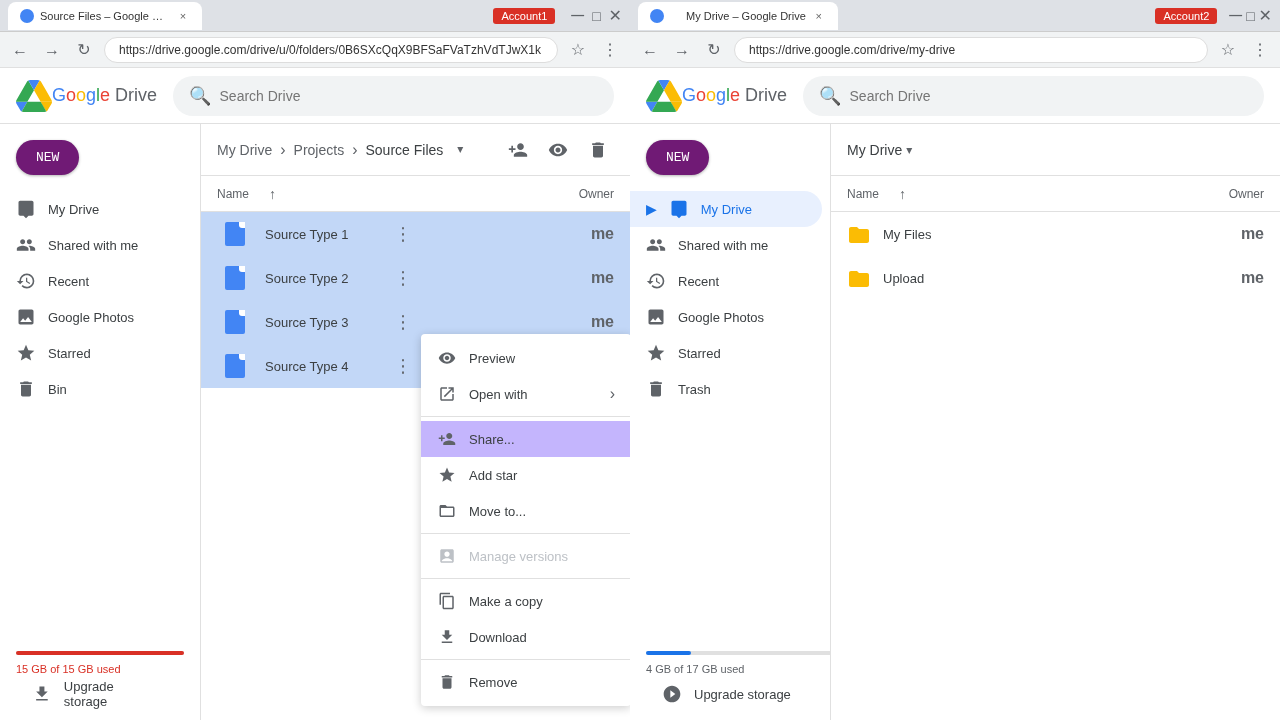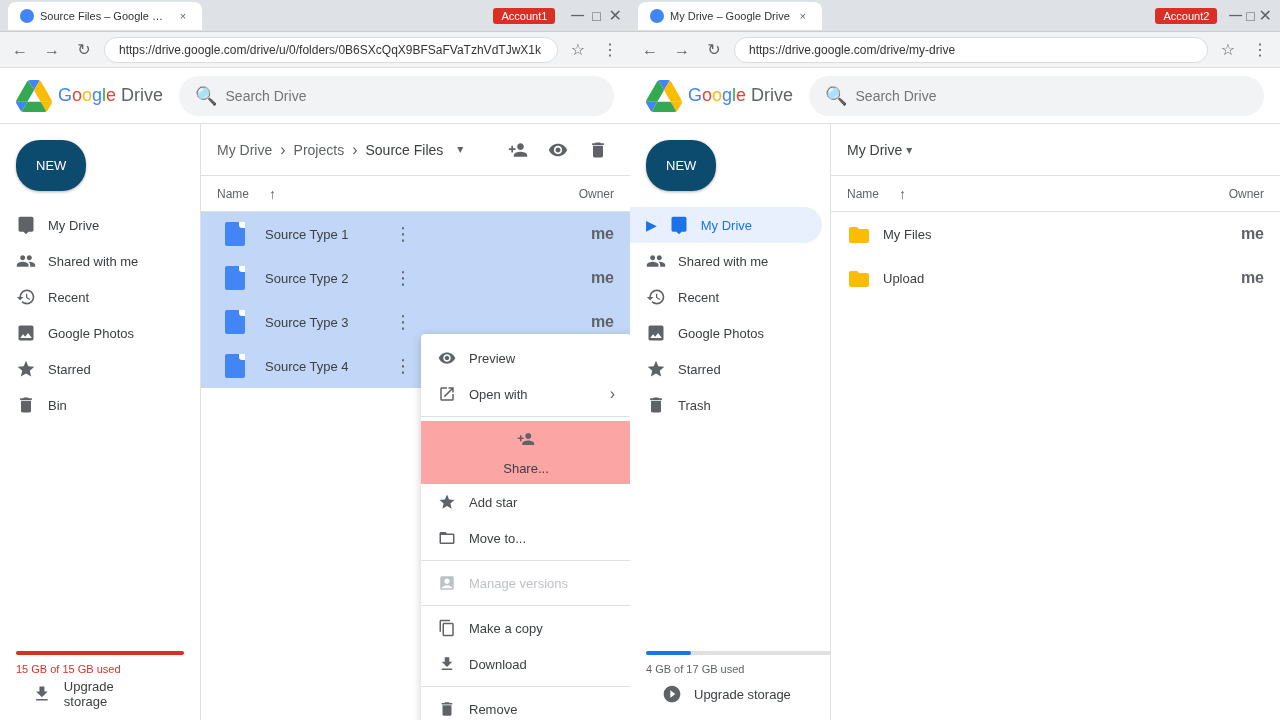--- a/index.html
+++ b/index.html
@@ -105,21 +105,20 @@
       display: flex;
       align-items: center;
       padding: 8px 16px;
       border-bottom: 1px solid #e0e0e0;
       height: 56px;
       gap: 16px;
     }
     .drive-logo {
       display: flex;
       align-items: center;
-      gap: 6px;
       text-decoration: none;
     }
     .drive-logo-icon {
       width: 36px; height: 36px;
     }
     .drive-logo-text {
       font-size: 18px;
       color: #5f6368;
       font-weight: 400;
     }
@@ -159,25 +158,26 @@
       padding: 12px 20px;
       font-size: 14px;
       cursor: pointer;
       color: #3c4043;
       font-weight: 500;
       display: flex;
       align-items: center;
       gap: 8px;
     }
     .new-btn-left {
-      background: #0c4a6e;
+      background: #701a75;
       color: white;
       border-radius: 24px;
-      padding: 18px 20px;
+      padding: 10px 20px;
       font-size: 13px;
+      font-family: Liberation Mono, monospace;
     }
     .sidebar-item {
       display: flex;
       align-items: center;
       padding: 6px 16px;
       cursor: pointer;
       border-radius: 0 24px 24px 0;
       gap: 12px;
       height: 36px;
       color: #3c4043;
@@ -607,21 +607,21 @@
               <span class="menu-item-icon">
                 <svg width="18" height="18" viewBox="0 0 24 24">
                     <path fill="#5f6368" d="M19 19H5V5h7V3H5c-1.11 0-2 .9-2 2v14c0 1.1.89 2 2 2h14c1.1 0 2-.9 2-2v-7h-2v7zM14 3v2h3.59l-9.83 9.83 1.41 1.41L19 6.41V10h2V3h-7z"></path>
                   </svg>
               </span>
               <span>Open with</span>
               <span class="menu-item-arrow">›</span>
             </div>
             <div class="menu-divider"></div>
 
-            <div class="menu-item highlighted" style="background:#fca5a5;flex-direction:column;">
+            <div class="menu-item highlighted" style="background:#c4b5fd;">
               <span class="menu-item-icon">
                 <svg width="18" height="18" viewBox="0 0 24 24">
                     <path fill="#5f6368" d="M15 12c2.21 0 4-1.79 4-4s-1.79-4-4-4-4 1.79-4 4 1.79 4 4 4zm-9-2V7H4v3H1v2h3v3h2v-3h3v-2H6zm9 4c-2.67 0-8 1.34-8 4v2h16v-2c0-2.66-5.33-4-8-4z"></path>
                   </svg>
               </span>
               <span>Share...</span>
             </div>
 
             <div class="menu-item">
               <span class="menu-item-icon">
@@ -684,21 +684,21 @@
       </div>
     </div>
   </div>
 </div>
 
 <div class="right-win-container">
 
   <div class="title-bar">
     <div class="tab">
       <span class="tab-favicon"></span>
-      <span style="font-size:11px; white-space:nowrap; overflow:hidden; text-overflow:ellipsis; max-width:160px;">My Drive – Google Drive</span>
+      <span style="font-size:11px; white-space:nowrap; overflow:hidden; text-overflow:ellipsis; max-width:160px;margin-left:16px;">My Drive – Google Drive</span>
       <span class="tab-close">×</span>
     </div>
     <div style="display:flex; align-items:center; margin-left:auto; gap:4px;">
       <span class="account-badge">Account2</span>
       <span style="font-size:18px; cursor:pointer; color:#5f6368;">─</span>
       <span style="font-size:14px; cursor:pointer; color:#5f6368;">□</span>
       <span style="font-size:16px; cursor:pointer; color:#5f6368;">✕</span>
     </div>
   </div>
 

